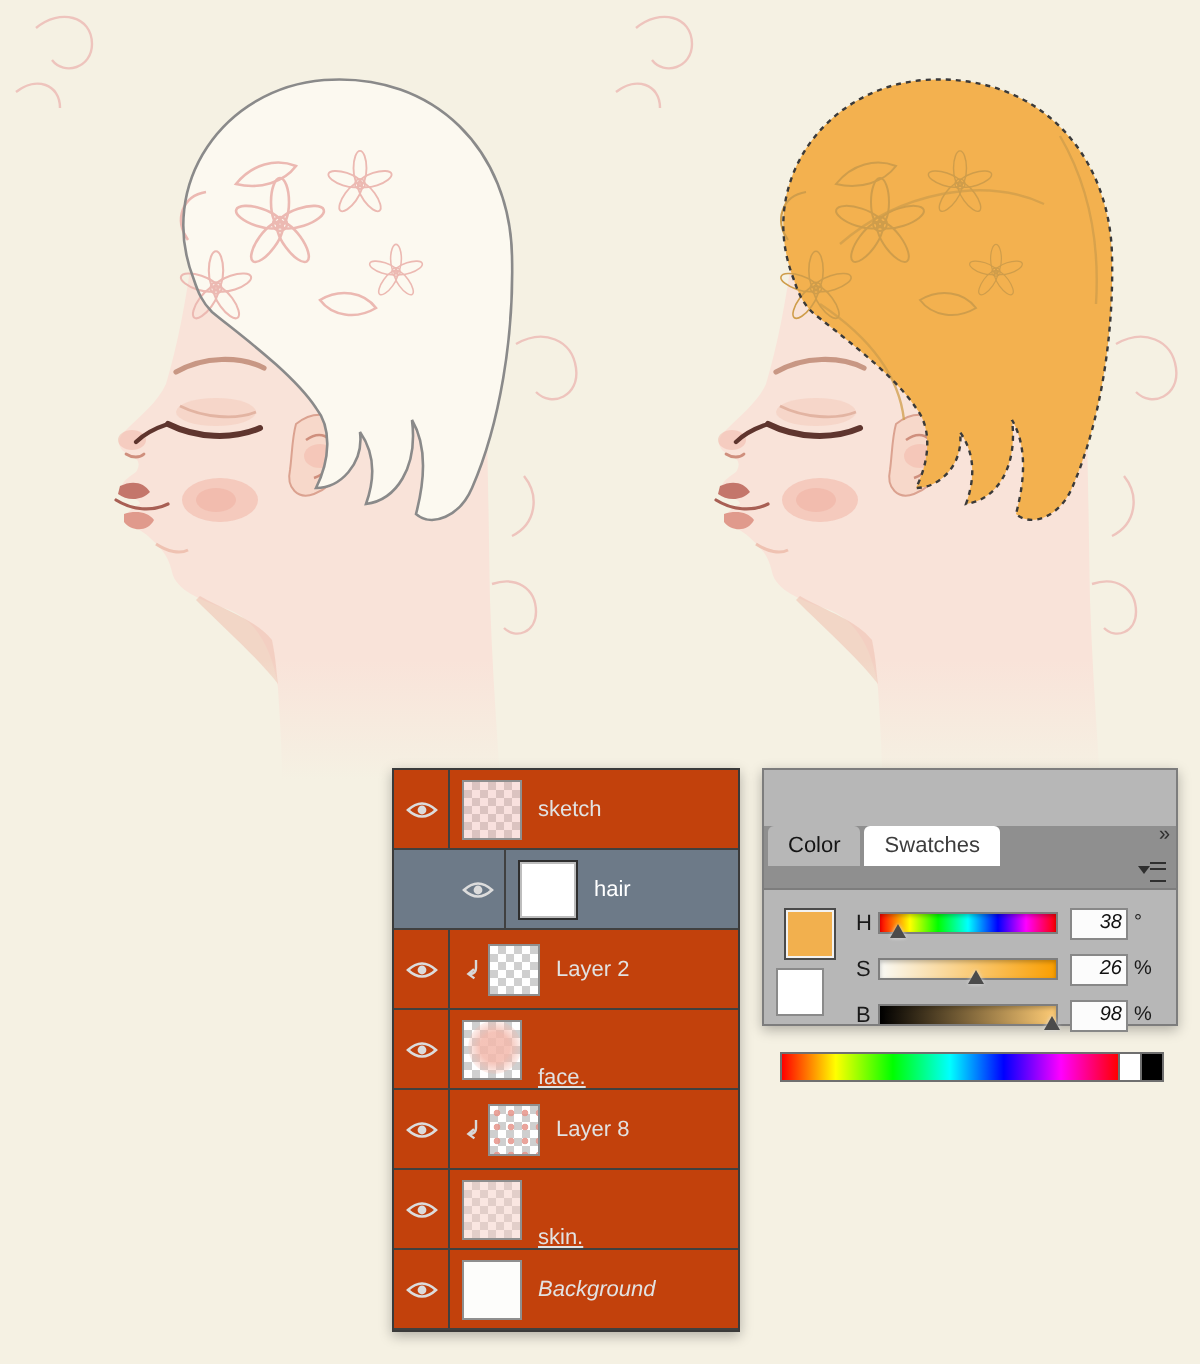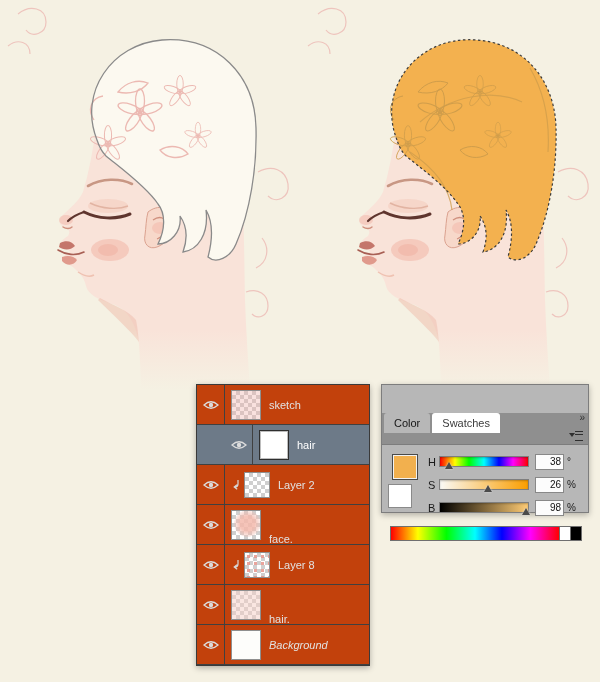--- a/index.html
+++ b/index.html
@@ -30,21 +30,21 @@
   }
   .thumb::after{content:"";position:absolute;inset:0;}
   .thumb.checker-pink::after{background:rgba(238,176,168,.38);}
   .thumb.checker-face::after{background:radial-gradient(circle at 55% 45%,rgba(243,185,172,.85) 0 34%,rgba(243,185,172,.25) 60%,transparent 62%);}
   .thumb.checker-dots::after{background-image:radial-gradient(rgba(230,148,138,.85) 1.6px,transparent 1.8px);background-size:7px 7px;}
   .thumb.checker-skin::after{background:rgba(246,206,196,.5);}
   .thumb.white-bordered{background:#fff;border:1px solid #2e2e2e;box-shadow:0 0 0 1px #bdbdbd inset;}
   .thumb.white{background:#fdfdfb;}
   .layer-label{margin-left:8px;font-size:11px;color:#e2e2e2;white-space:nowrap;}
   .layer-row.selected .layer-label{color:#fff;}
-  .ts-underline{margin-top:28px;}
+  .ts-underline{text-decoration:underline;margin-top:28px;}
   .ts-italic{font-style:italic;}
 
   
   #color-panel{
     position:absolute;left:381px;top:384px;width:208px;height:129px;
     background:#b7b7b7;border:1px solid #7d7d7d;box-sizing:border-box;
     box-shadow:0 2px 6px rgba(0,0,0,.28);
   }
   #cp-tabbar{position:relative;display:flex;height:32px;background:#8f8f8f;border-bottom:1px solid #7d7d7d;box-sizing:border-box;margin-top:28px;}
   .cp-tab{height:20px;line-height:20px;padding:0 10px;font-size:11px;border-radius:3px 3px 0 0;margin-left:2px;}
@@ -59,21 +59,21 @@
   #fg-swatch{position:absolute;left:10px;top:9px;width:24px;height:24px;border:1px solid #4a4a4a;box-shadow:0 0 0 1px #f2f2f2 inset;}
   #bg-swatch{position:absolute;left:6px;top:39px;width:22px;height:22px;background:#fff;border:1px solid #8a8a8a;}
   #cp-sliders{position:absolute;left:46px;top:5px;}
   .slider-row{display:flex;align-items:center;height:23px;}
   .slider-label{width:11px;font-size:11px;color:#1a1a1a;}
   .slider-track{position:relative;width:90px;height:11px;border:1px solid #7e7e7e;box-sizing:border-box;box-shadow:inset 0 1px 2px rgba(0,0,0,.25);}
   .track-h{background:linear-gradient(to right,#ff0000,#ffff00 17%,#00ff00 33%,#00ffff 50%,#0000ff 67%,#ff00ff 83%,#ff0000);}
   .track-s{background:linear-gradient(to right,#fafaf6,#fa9e00);}
   .track-b{background:linear-gradient(to right,#000000,#ffcc75);}
   .slider-marker{position:absolute;top:5px;width:0;height:0;border-left:4px solid transparent;border-right:4px solid transparent;border-bottom:7px solid #4b4b4b;filter:drop-shadow(0 0 1px #ddd);}
-  .slider-value{width:25px;height:14px;line-height:14px;margin-left:6px;background:#fcfcfc;border:1px solid #888;font-size:10px;text-align:right;padding-right:2px;color:#111;}
+  .slider-value{width:25px;height:14px;line-height:14px;margin-left:6px;background:#fcfcfc;border:1px solid #888;font-size:10px;text-align:right;padding-right:2px;color:#111;font-style:italic;}
   .slider-unit{width:10px;margin-left:3px;font-size:10px;color:#1a1a1a;}
   #cp-ramp{position:absolute;left:8px;top:81px;display:flex;width:190px;height:13px;border:1px solid #6f6f6f;box-sizing:content-box;}
   #ramp-spectrum{flex:1;background:linear-gradient(to right,#ff0000,#ffff00 16%,#00ff00 33%,#00ffff 50%,#0000ff 66%,#ff00ff 83%,#ff0000);}
   #ramp-white{width:10px;background:#fff;border-left:1px solid #6f6f6f;}
   #ramp-black{width:10px;background:#000;border-left:1px solid #6f6f6f;}
 </style>
 </head>
 <body>
 
 <div id="stage" style="background: rgb(245, 241, 227);">
@@ -254,21 +254,21 @@
       <div class="eye-cell">
         <svg class="eye" viewBox="0 0 16 10" width="16" height="10">
           <path d="M1 5 Q8 -1.5 15 5 Q8 11.5 1 5 Z" fill="none" stroke="#dcdcdc" stroke-width="1.3"></path>
           <circle cx="8" cy="5" r="2.2" fill="#dcdcdc"></circle>
         </svg>
       </div>
       <div class="thumb-cell">
 
         <div class="thumb checker-skin"></div>
       </div>
-      <div class="layer-label ts-underline">hair.</div>
+      <div class="layer-label ts-underline">skin.</div>
     </div>
 
     <div class="layer-row">
       <div class="eye-cell">
         <svg class="eye" viewBox="0 0 16 10" width="16" height="10">
           <path d="M1 5 Q8 -1.5 15 5 Q8 11.5 1 5 Z" fill="none" stroke="#dcdcdc" stroke-width="1.3"></path>
           <circle cx="8" cy="5" r="2.2" fill="#dcdcdc"></circle>
         </svg>
       </div>
       <div class="thumb-cell">

